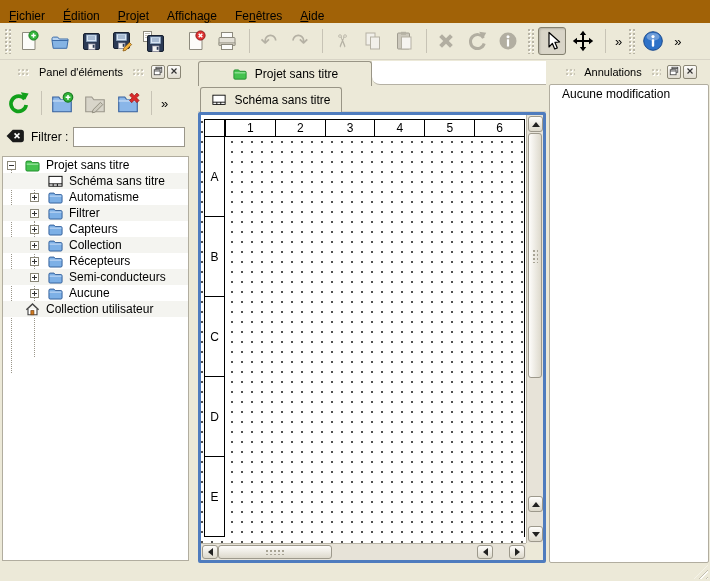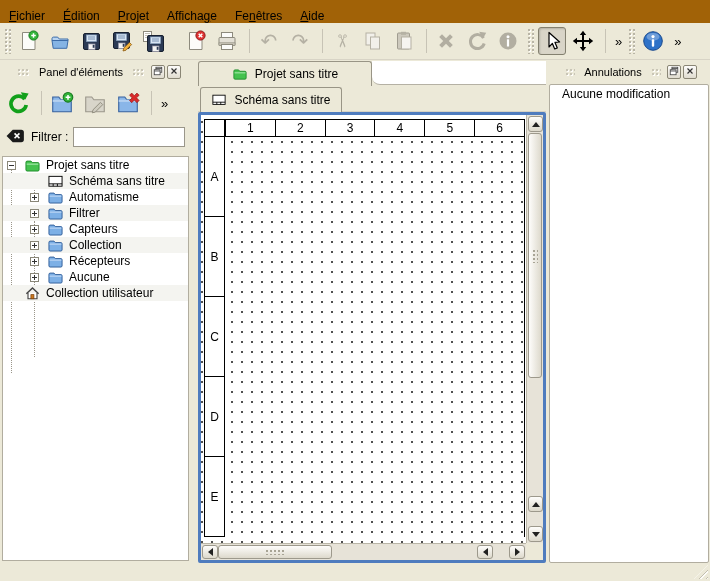--- a/index.html
+++ b/index.html
@@ -482,20 +482,31 @@
           <span class="t-sp" style="width: 27px;"></span>
           <span class="exp plus"></span>
           <span class="tree-icon">
             <svg viewBox="0 0 16 16">
               <path d="M1 4.6 c0-.8.5-1.3 1.2-1.3 h4.2 l1.4 1.6 h6 c.7 0 1.2.5 1.2 1.2 v6.6 c0 .7-.5 1.2-1.2 1.2 H2.2 c-.7 0-1.2-.5-1.2-1.2 z" fill="#7db0e6" stroke="#2f5c98"></path>
               <path d="M1.8 5.8 h12.4 v1.6 H1.8 z" fill="#aecdf0"></path>
             </svg>
           </span>
           <span class="t-label">Récepteurs</span>
         </div>
+        <div class="trow alt">
+          <span class="t-sp" style="width: 27px;"></span>
+          <span class="exp plus"></span>
+          <span class="tree-icon">
+            <svg viewBox="0 0 16 16">
+              <path d="M1 4.6 c0-.8.5-1.3 1.2-1.3 h4.2 l1.4 1.6 h6 c.7 0 1.2.5 1.2 1.2 v6.6 c0 .7-.5 1.2-1.2 1.2 H2.2 c-.7 0-1.2-.5-1.2-1.2 z" fill="#7db0e6" stroke="#2f5c98"></path>
+              <path d="M1.8 5.8 h12.4 v1.6 H1.8 z" fill="#aecdf0"></path>
+            </svg>
+          </span>
+          <span class="t-label">Semi-conducteurs</span>
+        </div>
         <div class="trow">
           <span class="t-sp" style="width: 27px;"></span>
           <span class="exp plus"></span>
           <span class="tree-icon">
             <svg viewBox="0 0 16 16">
               <path d="M1 4.6 c0-.8.5-1.3 1.2-1.3 h4.2 l1.4 1.6 h6 c.7 0 1.2.5 1.2 1.2 v6.6 c0 .7-.5 1.2-1.2 1.2 H2.2 c-.7 0-1.2-.5-1.2-1.2 z" fill="#7db0e6" stroke="#2f5c98"></path>
               <path d="M1.8 5.8 h12.4 v1.6 H1.8 z" fill="#aecdf0"></path>
             </svg>
           </span>
           <span class="t-label">Aucune</span>

